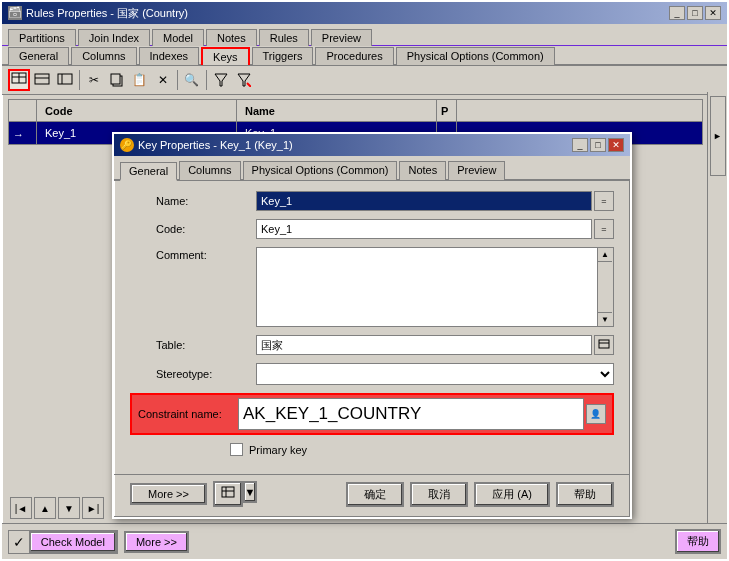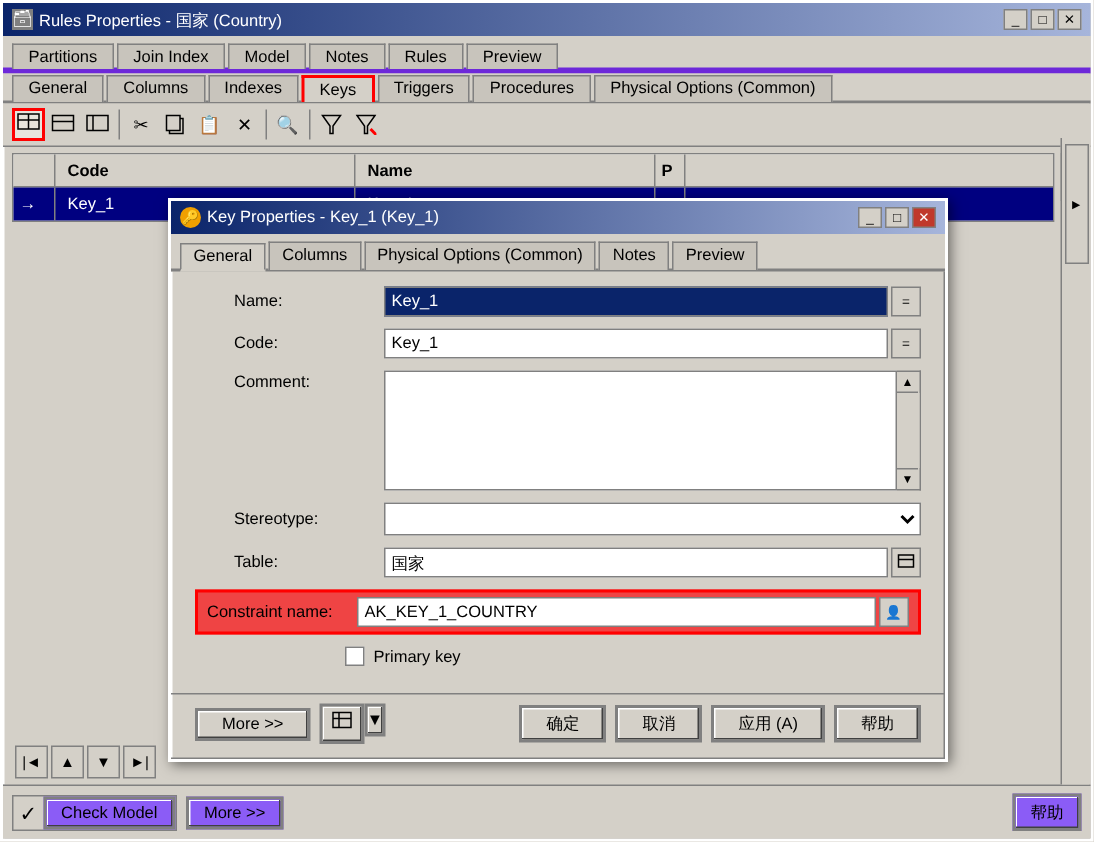--- a/index.html
+++ b/index.html
@@ -45,21 +45,21 @@
       display: flex; align-items: center; justify-content: center;
       cursor: pointer;
       color: #000;
     }
     
     
     .tabs-row-1 {
       display: flex;
       padding: 4px 6px 0 6px;
       gap: 0;
-      border-bottom: 4px solid #6d28d9;
+      border-bottom: 1px solid #6d28d9;
       background: #d4d0c8;
     }
     .tabs-row-2 {
       display: flex;
       padding: 0 6px;
       gap: 0;
       border-bottom: 2px solid #808080;
       background: #d4d0c8;
     }
     .tab {
@@ -138,21 +138,21 @@
     .nav-btn {
       width: 22px; height: 22px;
       background: #d4d0c8;
       border: 1px solid #808080;
       display: flex; align-items: center; justify-content: center;
       cursor: pointer;
       font-size: 10px;
     }
     .more-btn {
       padding: 3px 10px;
-      background: #8b5cf6;
+      background: #f0abfc;
       border: 2px solid #808080;
       cursor: pointer;
       font-size: 11px;
       box-shadow: inset -1px -1px #404040, inset 1px 1px #ffffff;
     }
     
     
     .dialog-overlay {
       position: absolute;
       top: 130px; left: 110px;
@@ -273,25 +273,25 @@
       border: 2px solid #ff0000;
       padding: 3px 6px;
       background: #ef4444;
     }
     .constraint-label {
       width: 100px;
       font-size: 11px;
     }
     .constraint-input {
       flex: 1;
-      height: 20px;
+      height: 32px;
       border: none;
       background: white;
       padding: 1px 4px;
-      font-size: 11px;
+      font-size: 17px;
       outline: none;
       border: 1px solid #808080;
     }
     .primary-key-row {
       display: flex;
       align-items: center;
       margin-left: 100px;
       margin-bottom: 8px;
       text-align: right;
     }
@@ -504,36 +504,36 @@
           <textarea class="form-textarea" style=""></textarea>
           <div style="width: 16px; background: #d4d0c8; border: 1px solid #808080; border-left: none; display: flex; flex-direction: column;">
             <div style="width: 14px; height: 14px; background: #d4d0c8; border-bottom: 1px solid #808080; display: flex; align-items: center; justify-content: center; font-size: 8px; cursor: pointer;">▲</div>
             <div style="flex: 1; background: #d4d0c8;"></div>
             <div style="width: 14px; height: 14px; background: #d4d0c8; border-top: 1px solid #808080; display: flex; align-items: center; justify-content: center; font-size: 8px; cursor: pointer;">▼</div>
           </div>
         </div>
       </div>
 
       <div class="form-row">
-        <span class="form-label">Stereotype:</span>
-        <div style="flex: 1; display: flex;">
-          <select class="form-select" style="flex: 1;">
-            <option value=""></option>
-          </select>
-        </div>
-      </div>
-
-      <div class="form-row">
         <span class="form-label">Table:</span>
         <input class="form-input" type="text" value="国家" style="flex: 1 1 0%;">
         <div class="form-input-btn">
           <svg width="12" height="12" viewBox="0 0 12 12">
               <rect x="1" y="1" width="10" height="8" fill="none" stroke="#000" stroke-width="1"></rect>
               <line x1="1" y1="4" x2="11" y2="4" stroke="#000"></line>
             </svg>
+        </div>
+      </div>
+
+      <div class="form-row">
+        <span class="form-label">Stereotype:</span>
+        <div style="flex: 1; display: flex;">
+          <select class="form-select" style="flex: 1;">
+            <option value=""></option>
+          </select>
         </div>
       </div>
 
       <div class="constraint-row">
         <span class="constraint-label">Constraint name:</span>
         <input class="constraint-input" type="text" value="AK_KEY_1_COUNTRY" style="flex: 1 1 0%;">
         <div class="form-input-btn" style="margin-left: 2px;">👤</div>
       </div>
 
       <div class="primary-key-row">

